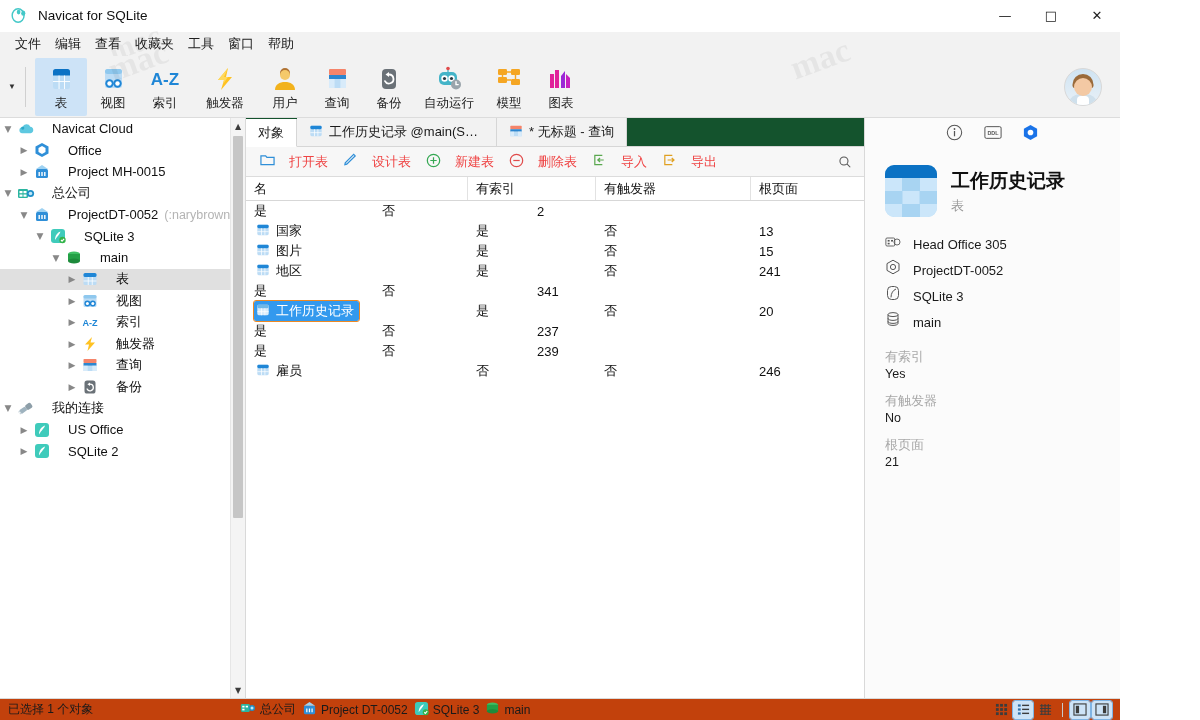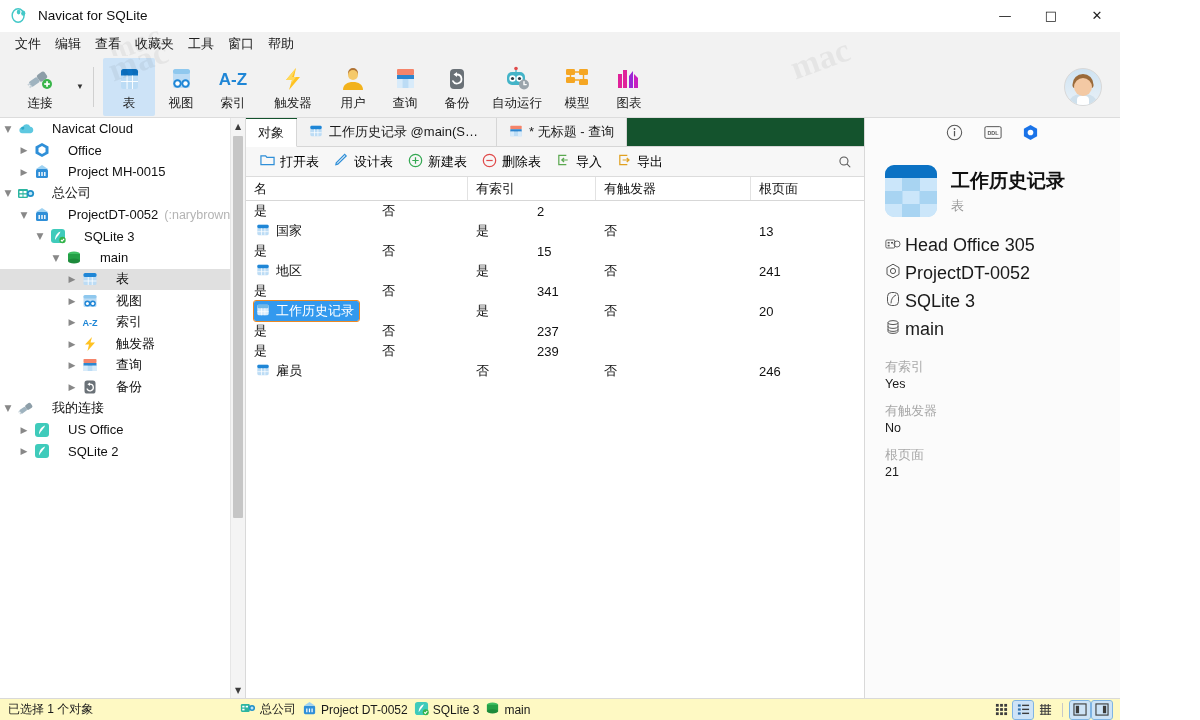--- a/index.html
+++ b/index.html
@@ -94,21 +94,21 @@
     font-size: 13px; color: #1a1a1a; border-right: 1px solid #d6d6d6; background: #f2f2f2;
     max-width: 200px; white-space: nowrap; overflow: hidden;
   }
   .tab.active { background: #ffffff; border-bottom: 1px solid #ffffff; margin-bottom: -1px; }
   .tab .tabtext { overflow: hidden; text-overflow: ellipsis; }
 
   .actionbar {
     height: 30px; flex: 0 0 30px; background: #f7f7f7; border-bottom: 1px solid #dcdcdc;
     display: flex; align-items: center; padding-left: 8px; gap: 3px; position: relative;
   }
-  .act { display: flex; align-items: center; gap: 5px; padding: 3px 6px; font-size: 13px; color: #000000; border-radius: 2px; text-align: right; }
+  .act { display: flex; align-items: center; gap: 14px; padding: 3px 6px; font-size: 13px; color: #ef4444; border-radius: 2px; text-align: right; }
   .searchbtn { position: absolute; right: 10px; top: 6px; width: 18px; height: 18px; display: flex; align-items: center; justify-content: center; }
 
   .listhead { height: 24px; flex: 0 0 24px; background: #ffffff; display: flex; border-bottom: 1px solid #d7d7d7; }
   .hcell { font-size: 13px; color: #111; display: flex; align-items: center; padding-left: 8px; border-right: 1px solid #e2e2e2; }
   .hcell:last-child { border-right: none; }
   .rows { flex: 1 1 auto; overflow: hidden; }
   .row { height: 20px; display: flex; align-items: center; font-size: 13px; color: #111; }
   .rname { display: flex; align-items: center; padding-left: 8px; gap: 6px; }
   .rname .pill { display: inline-flex; align-items: center; gap: 6px; padding: 1px 5px 1px 2px; border-radius: 2px; }
   .row.sel .pill { background: #3399ee; color: #ffffff; outline: 1px solid #ee8822; }
@@ -116,28 +116,28 @@
 
   
   .infopanel { width: 255px; flex: 0 0 255px; background: #fbfbfb; display: flex; flex-direction: column; }
   .infotabs { height: 29px; flex: 0 0 29px; display: flex; align-items: center; justify-content: center; gap: 18px; background: #fbfbfb; }
   .itab { width: 20px; height: 20px; display: flex; align-items: center; justify-content: center; }
   .infohead { display: flex; align-items: center; gap: 14px; padding: 18px 0 0 20px; }
   .bigicon { width: 52px; height: 52px; border-radius: 9px; overflow: hidden; flex: 0 0 52px; }
   .infotitle { font-size: 19px; font-weight: bold; color: #101010; }
   .infosub { font-size: 13px; color: #9a9a9a; margin-top: 3px; }
   .metalist { padding: 18px 0 0 20px; display: flex; flex-direction: column; gap: 7px; }
-  .metarow { display: flex; align-items: flex-start; gap: 4px; font-size: 18px; color: #1a1a1a; }
+  .metarow { display: flex; align-items: flex-end; gap: 12px; font-size: 13px; color: #1a1a1a; }
   .proplist { padding: 18px 0 0 20px; display: flex; flex-direction: column; gap: 11px; }
   .propk { font-size: 13px; color: #a8a8a8; }
   .propv { font-size: 12.5px; color: #1a1a1a; margin-top: 1px; }
 
   
   .statusbar {
-    height: 22px; flex: 0 0 22px; background: #fef9c3; border-top: 1px solid #d9d9d9;
+    height: 22px; flex: 0 0 22px; background: #c2410c; border-top: 1px solid #d9d9d9;
     display: flex; align-items: center; font-size: 12px; color: #1a1a1a; position: relative;
   }
   .statusbar .stext { margin-left: 8px; }
   .bcrumb { position: absolute; left: 240px; display: flex; align-items: center; gap: 6px; }
   .bcitem { display: flex; align-items: center; gap: 4px; }
   .viewmodes { position: absolute; right: 8px; display: flex; align-items: center; gap: 2px; }
   .vm { width: 20px; height: 18px; display: flex; align-items: center; justify-content: center; border-radius: 2px; }
   .vm.on { background: #cde3f7; outline: 1px solid #7fb4e4; }
   .vmsep { width: 1px; height: 14px; background: #c8c8c8; margin: 0 5px; }
 
@@ -172,36 +172,20 @@
     <div class="mi">查看</div>
     <div class="mi">收藏夹</div>
     <div class="mi">工具</div>
     <div class="mi">窗口</div>
     <div class="mi">帮助</div>
     <div class="wm" style="left:108px; top:-6px; font-size:30px;">mac</div>
   </div>
 
   <div class="toolbar">
 
-    <div class="tbitem">
-      <div class="glyph">
-        <svg width="30" height="26" viewBox="0 0 30 26">
-          <g transform="rotate(-35 15 12)">
-            <rect x="3" y="9" width="10" height="6" rx="1.5" fill="#9fb3bf"></rect>
-            <rect x="13" y="8" width="9" height="8" rx="2" fill="#8d9ea8"></rect>
-            <rect x="1" y="10" width="3" height="1.6" fill="#c6d2d9"></rect>
-            <rect x="1" y="13" width="3" height="1.6" fill="#c6d2d9"></rect>
-          </g>
-          <circle cx="22" cy="18" r="5" fill="#39b54a"></circle>
-          <rect x="21.2" y="15.2" width="1.7" height="5.6" fill="#fff"></rect>
-          <rect x="19.2" y="17.2" width="5.6" height="1.7" fill="#fff"></rect>
-        </svg>
-      </div>
-      <div class="lbl">连接</div>
-    </div>
     <div class="tb-caret">▼</div>
 
 
     <div class="tbsep"></div>
 
     <div class="tbitem narrow active">
       <div class="glyph">
         <svg width="30" height="26" viewBox="0 0 30 26">
           <rect x="7" y="3" width="17" height="20" rx="2.5" fill="#bcdcf5"></rect>
           <rect x="7" y="3" width="17" height="6" rx="2.5" fill="#0b72c4"></rect>
@@ -673,20 +657,32 @@
                   </svg></span>
               <span>国家</span>
             </span>
           </div>
           <div class="rcell" style="width:128px">是</div>
           <div class="rcell" style="width:155px">否</div>
           <div class="rcell" style="flex:1">13</div>
         </div>
 
         <div class="row">
+          <div class="rname" style="width:222px">
+            <span class="pill">
+              <span><svg width="14" height="14" viewBox="0 0 16 16">
+                    <rect x="1.5" y="2" width="13" height="12" rx="1.6" fill="#bcdcf5"></rect>
+                    <rect x="1.5" y="2" width="13" height="4" rx="1.6" fill="#1f86d6"></rect>
+                    <rect x="5.8" y="6" width="0.8" height="8" fill="#fff"></rect>
+                    <rect x="9.8" y="6" width="0.8" height="8" fill="#fff"></rect>
+                    <rect x="1.5" y="9.6" width="13" height="0.8" fill="#fff"></rect>
+                  </svg></span>
+              <span>图片</span>
+            </span>
+          </div>
           <div class="rcell" style="width:128px">是</div>
           <div class="rcell" style="width:155px">否</div>
           <div class="rcell" style="flex:1">15</div>
         </div>
 
         <div class="row">
           <div class="rname" style="width:222px">
             <span class="pill">
               <span><svg width="14" height="14" viewBox="0 0 16 16">
                     <rect x="1.5" y="2" width="13" height="12" rx="1.6" fill="#bcdcf5"></rect>

